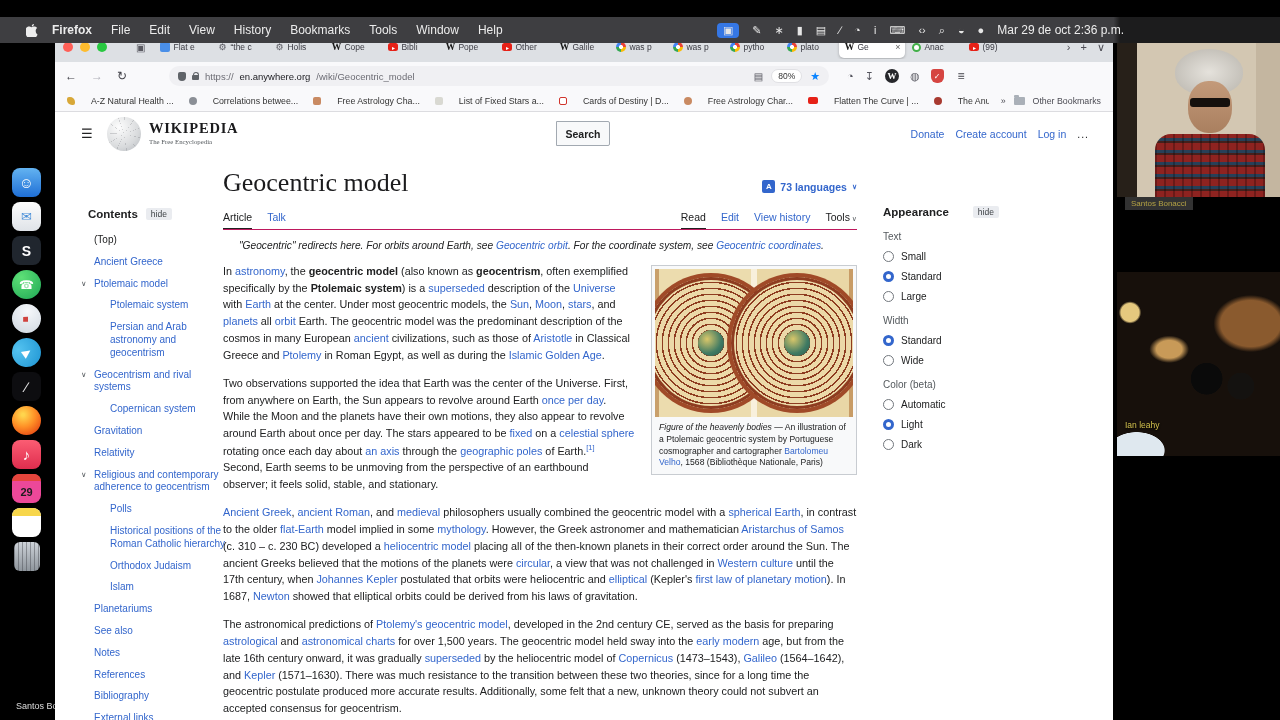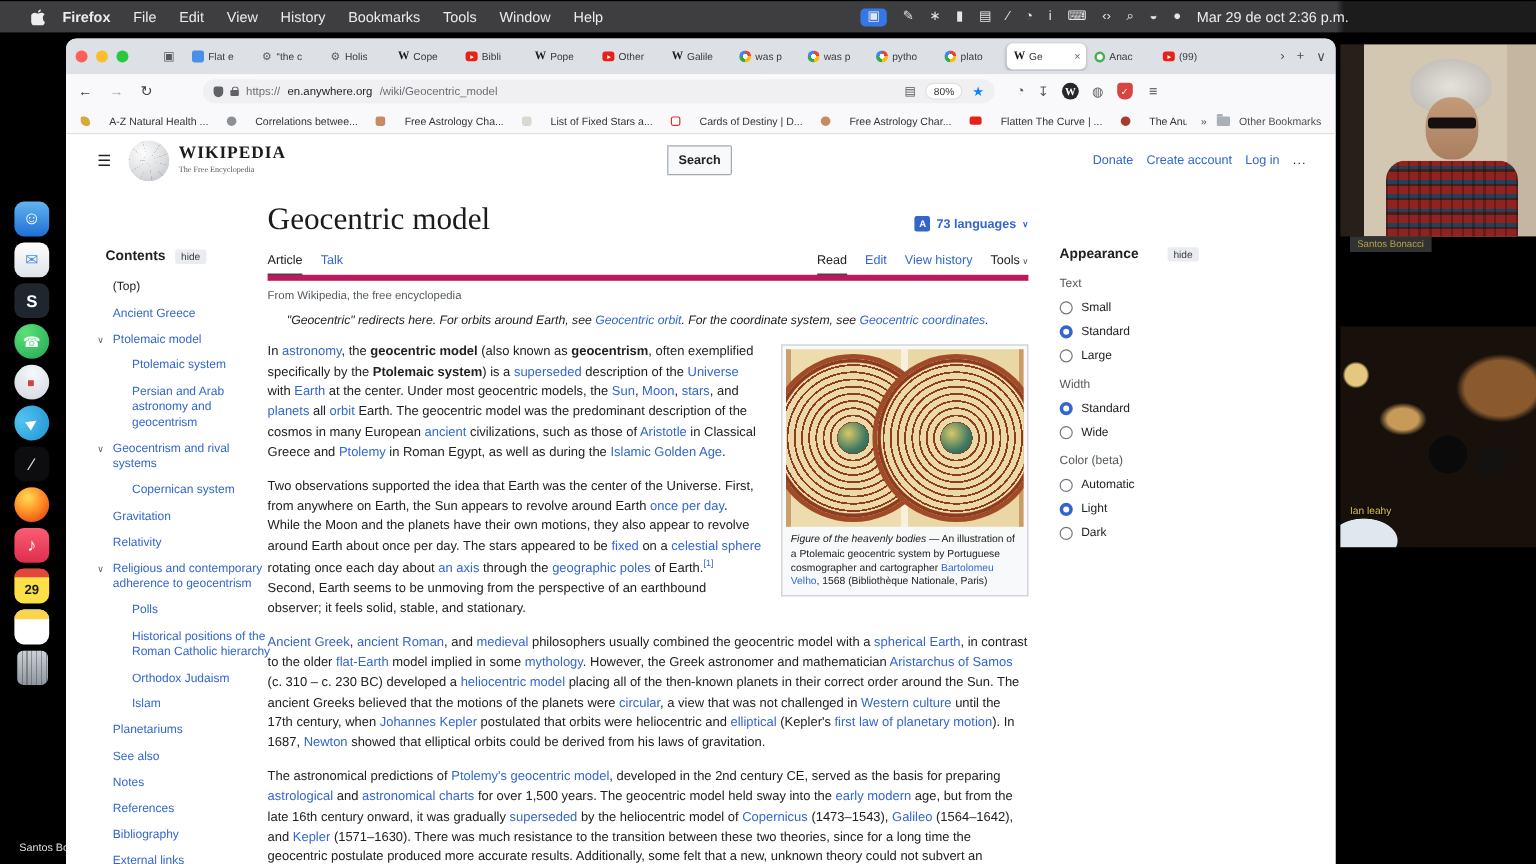--- a/index.html
+++ b/index.html
@@ -1,19 +1,19 @@
 <!DOCTYPE html>
 <html><head>
 <meta charset="utf-8">
 <style>
   *{margin:0;padding:0;box-sizing:border-box;}
   html,body{width:1280px;height:720px;overflow:hidden;background:#000;font-family:"Liberation Sans",sans-serif;}
 
   
-  .menubar{position:absolute;top:1px;left:0;width:1280px;height:26px;
+  .menubar{position:absolute;top:17px;left:0;width:1280px;height:26px;
     background:linear-gradient(90deg,#3e3e41 0 87%,#1c1c1d 87.5% 100%);
     display:flex;align-items:center;color:#ececec;font-size:12px;z-index:40;}
   .apple-wrap{margin:0 14px 0 26px;display:flex;align-items:center;}
   .mi{margin-right:19px;cursor:default;}
   .mi.bold{font-weight:bold;}
   .mb-right{margin-left:auto;display:flex;align-items:center;gap:13px;padding-right:156px;}
   .st{font-size:11px;color:#e6e6e6;line-height:1;}
   .st.act{background:#3577e5;border-radius:4px;padding:2px 6px;}
   .clock{font-size:12px;white-space:nowrap;}
 
@@ -23,21 +23,21 @@
       font-size:14px;color:#fff;flex:none;}
   .d-finder{background:linear-gradient(180deg,#63b3f1,#1f6fd6);font-size:15px;}
   .d-mail{background:linear-gradient(180deg,#fdfdfd,#dfe3e8);color:#4a90d9;font-size:13px;}
   .d-skype{background:#20262e;font-weight:bold;font-size:14px;}
   .d-wa{background:radial-gradient(circle at 32% 26%,#5ee077,#1fa855);border-radius:50%;font-size:12px;}
   .d-saf{background:radial-gradient(circle at 35% 30%,#f6f8fb,#cdd5de);border-radius:50%;color:#d0433f;font-size:9px;transform:rotate(45deg);}
   .d-tg{background:radial-gradient(circle at 32% 26%,#54c3f0,#1d93d2);border-radius:50%;font-size:11px;transform:rotate(-35deg);}
   .d-black{background:#0d0d10;color:#eee;font-size:14px;}
   .d-ff{background:radial-gradient(circle at 38% 30%,#ffd54d 5%,#ff9026 45%,#e33f12 90%);border-radius:50%;}
   .d-music{background:linear-gradient(180deg,#fb5d73,#df2d4e);font-size:15px;}
-  .d-cal{background:#fde047;color:#1c1c1e;font-size:11px;font-weight:bold;position:relative;padding-top:6px;}
+  .d-cal{background:#ec4899;color:#1c1c1e;font-size:11px;font-weight:bold;position:relative;padding-top:6px;}
   .d-cal::before{content:"";position:absolute;top:0;left:0;right:0;height:7px;background:#e5453c;border-radius:8px 8px 0 0;}
   .d-notes{background:#fff;position:relative;}
   .d-notes::before{content:"";position:absolute;top:0;left:0;right:0;height:8px;background:#f7d64b;border-radius:8px 8px 0 0;}
   .d-trash{background:
      repeating-linear-gradient(90deg,rgba(70,72,78,.45) 0 1px,transparent 1px 4px),
      linear-gradient(180deg,#cdd2d8,#8e959c);border-radius:6px;width:26px;margin-left:2px;}
 
   
   .browser{position:absolute;left:55px;top:32px;width:1058px;bottom:0;background:#fff;
     border-radius:9px 9px 0 0;overflow:hidden;z-index:20;
@@ -133,21 +133,21 @@
   .tchev{position:absolute;left:-7px;top:1px;color:#54595d;font-size:7.5px;}
 
   
   .content{position:absolute;left:168px;top:56px;width:634px;}
   .wtitle{font-family:"Liberation Serif",serif;font-weight:400;font-size:26px;color:#1b1b1d;}
   .lang-btn{position:absolute;right:0;top:12px;display:flex;align-items:center;gap:5px;
     color:#3366cc;font-size:10.5px;font-weight:bold;}
   .lang-ic{width:13px;height:13px;background:#36c;color:#fff;border-radius:2px;font-size:8px;
     display:inline-flex;align-items:center;justify-content:center;font-weight:bold;}
   .lang-chev{font-size:7px;}
-  .ptabs{display:flex;justify-content:space-between;border-bottom:5px solid #be185d;margin-top:13px;font-size:10.5px;}
+  .ptabs{display:flex;justify-content:space-between;border-bottom:1px solid #be185d;margin-top:13px;font-size:10.5px;}
   .ptabs-l,.ptabs-r{display:flex;gap:15px;}
   .pt{padding-bottom:5px;color:#3366cc;cursor:pointer;}
   .pt.pt-a{color:#202122;border-bottom:1.5px solid #202122;}
   .pt.pt-t{color:#202122;}
   .ptv{font-size:7px;color:#54595d;}
   .subtitle{font-size:9.5px;color:#54595d;margin-top:7px;}
   .hatnote{font-size:10.2px;font-style:italic;margin:9px 0 9px;padding-left:16px;line-height:1.45;}
   .abody{font-size:10.8px;line-height:1.56;}
   .wpara{margin-bottom:11px;}
   .wlink{color:#3366cc;cursor:pointer;}
@@ -449,21 +449,20 @@
             <span class="pt pt-a">Article</span>
             <span class="pt">Talk</span>
           </div>
         <div class="ptabs-r" id="ptabs-r">
             <span class="pt pt-a">Read</span>
             <span class="pt">Edit</span>
             <span class="pt">View history</span>
             <span class="pt pt-t">Tools<span class="ptv"> ∨</span></span>
           </div>
       </div>
-      <div class="subtitle">From Wikipedia, the free encyclopedia</div>
       <div class="hatnote" id="hatnote"><span class="wp">"Geocentric" redirects here. For orbits around Earth, see </span><span class="wlink">Geocentric orbit</span><span class="wp">. For the coordinate system, see </span><span class="wlink">Geocentric coordinates</span><span class="wp">.</span></div>
       <div class="abody" id="article-body">
         <div class="figure">
           <div class="fig-img">
             <div class="rings r1"></div>
             <div class="rings r2"></div>
             <div class="globe g1"></div>
             <div class="globe g2"></div>
           </div>
           <div class="fig-cap" id="fig-cap"><span class="wi">Figure of the heavenly bodies</span><span class="wp"> — An illustration of a Ptolemaic geocentric system by Portuguese cosmographer and cartographer </span><span class="wlink">Bartolomeu Velho</span><span class="wp">, 1568 (Bibliothèque Nationale, Paris)</span></div>

